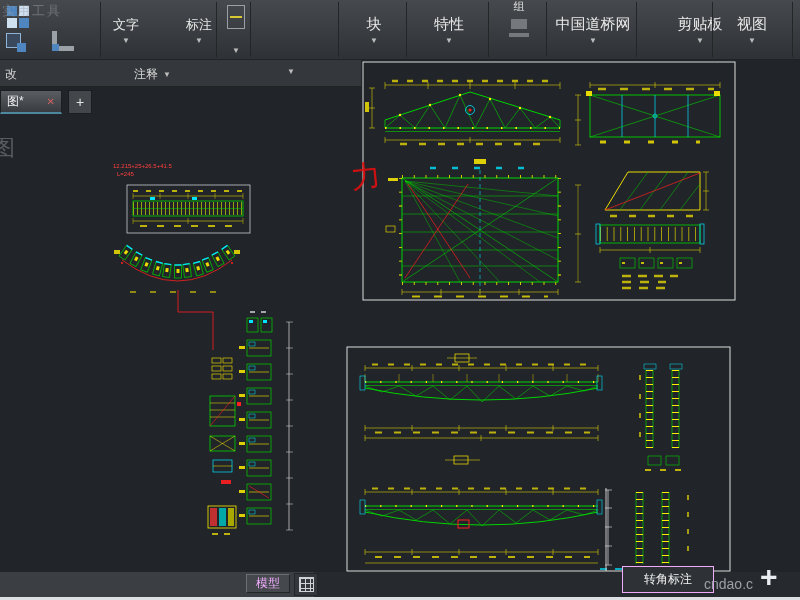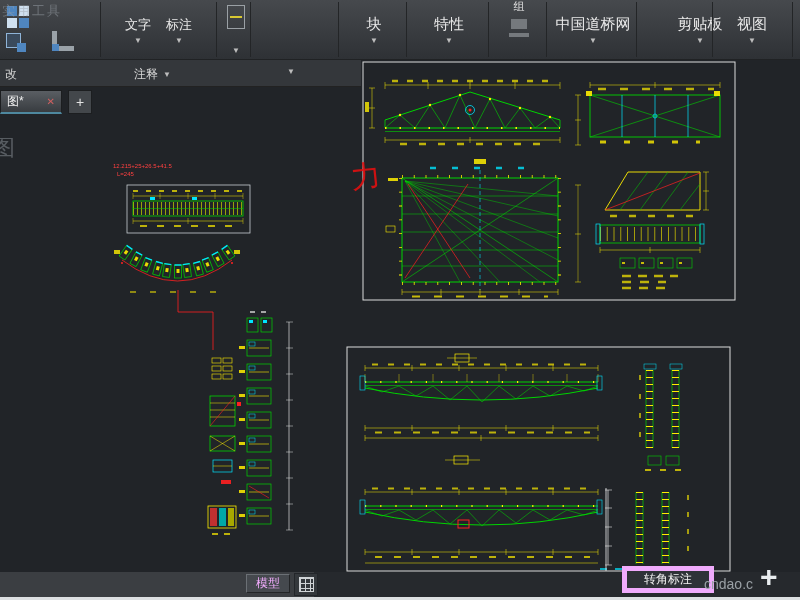--- a/index.html
+++ b/index.html
@@ -62,21 +62,21 @@
     color:#f0abfc;font-size:12px;display:flex;align-items:center;justify-content:center}
   .grid-btn{position:absolute;left:294px;top:1px;width:24px;height:23px;background:#34383c;
     border:1px solid #23262a;display:flex;align-items:center;justify-content:center}
   .grid-ic{width:15px;height:15px;border:1px solid #cfd3d6;
     background-image:linear-gradient(#cfd3d6 1px,transparent 1px),linear-gradient(90deg,#cfd3d6 1px,transparent 1px);
     background-size:5px 5px}
   .bottom-edge{position:absolute;top:597px;left:0;width:800px;height:3px;background:#dde0e2;z-index:12}
 
   
   .tooltip{position:absolute;left:622px;top:566px;width:92px;height:27px;z-index:40;
-    background:#2e3237;border:5px solid #f0abfc;color:#f2f2f2;font-size:12px;
+    background:#2e3237;border:1px solid #f0abfc;color:#f2f2f2;font-size:12px;
     display:flex;align-items:center;justify-content:center}
   .wm-br{position:absolute;left:704px;top:576px;z-index:50;color:#9aa0a5;font-size:14px;pointer-events:none}
   .wm-plus{position:absolute;left:760px;top:560px;z-index:50;color:#e9edef;font-size:30px;
     font-weight:bold;pointer-events:none}
 </style>
 </head>
 <body>
 
 <div class="app">
 
@@ -89,25 +89,25 @@
           <i class="sq-a"></i>
       </span>
       <span class="sq-two">
           <i></i>
         </span>
       <span class="ruler-l">
           <i></i>
         </span>
     </div>
 
-    <div class="rb-big rb-sm" style="left:112px;width:52px">
+    <div class="rb-big rb-sm" style="left:100px;width:52px">
       <span>文字</span>
       <span class="caret">▼</span>
     </div>
-    <div class="rb-big rb-sm" style="left:152px;width:54px">
+    <div class="rb-big rb-sm" style="left:172px;width:54px">
       <span>标注</span>
       <span class="caret">▼</span>
     </div>
 
     <div class="tall-btn" style="left:220px;width:32px">
       <span class="tall-ic">
           <i></i>
         </span>
       <span class="caret">▼</span>
     </div>

